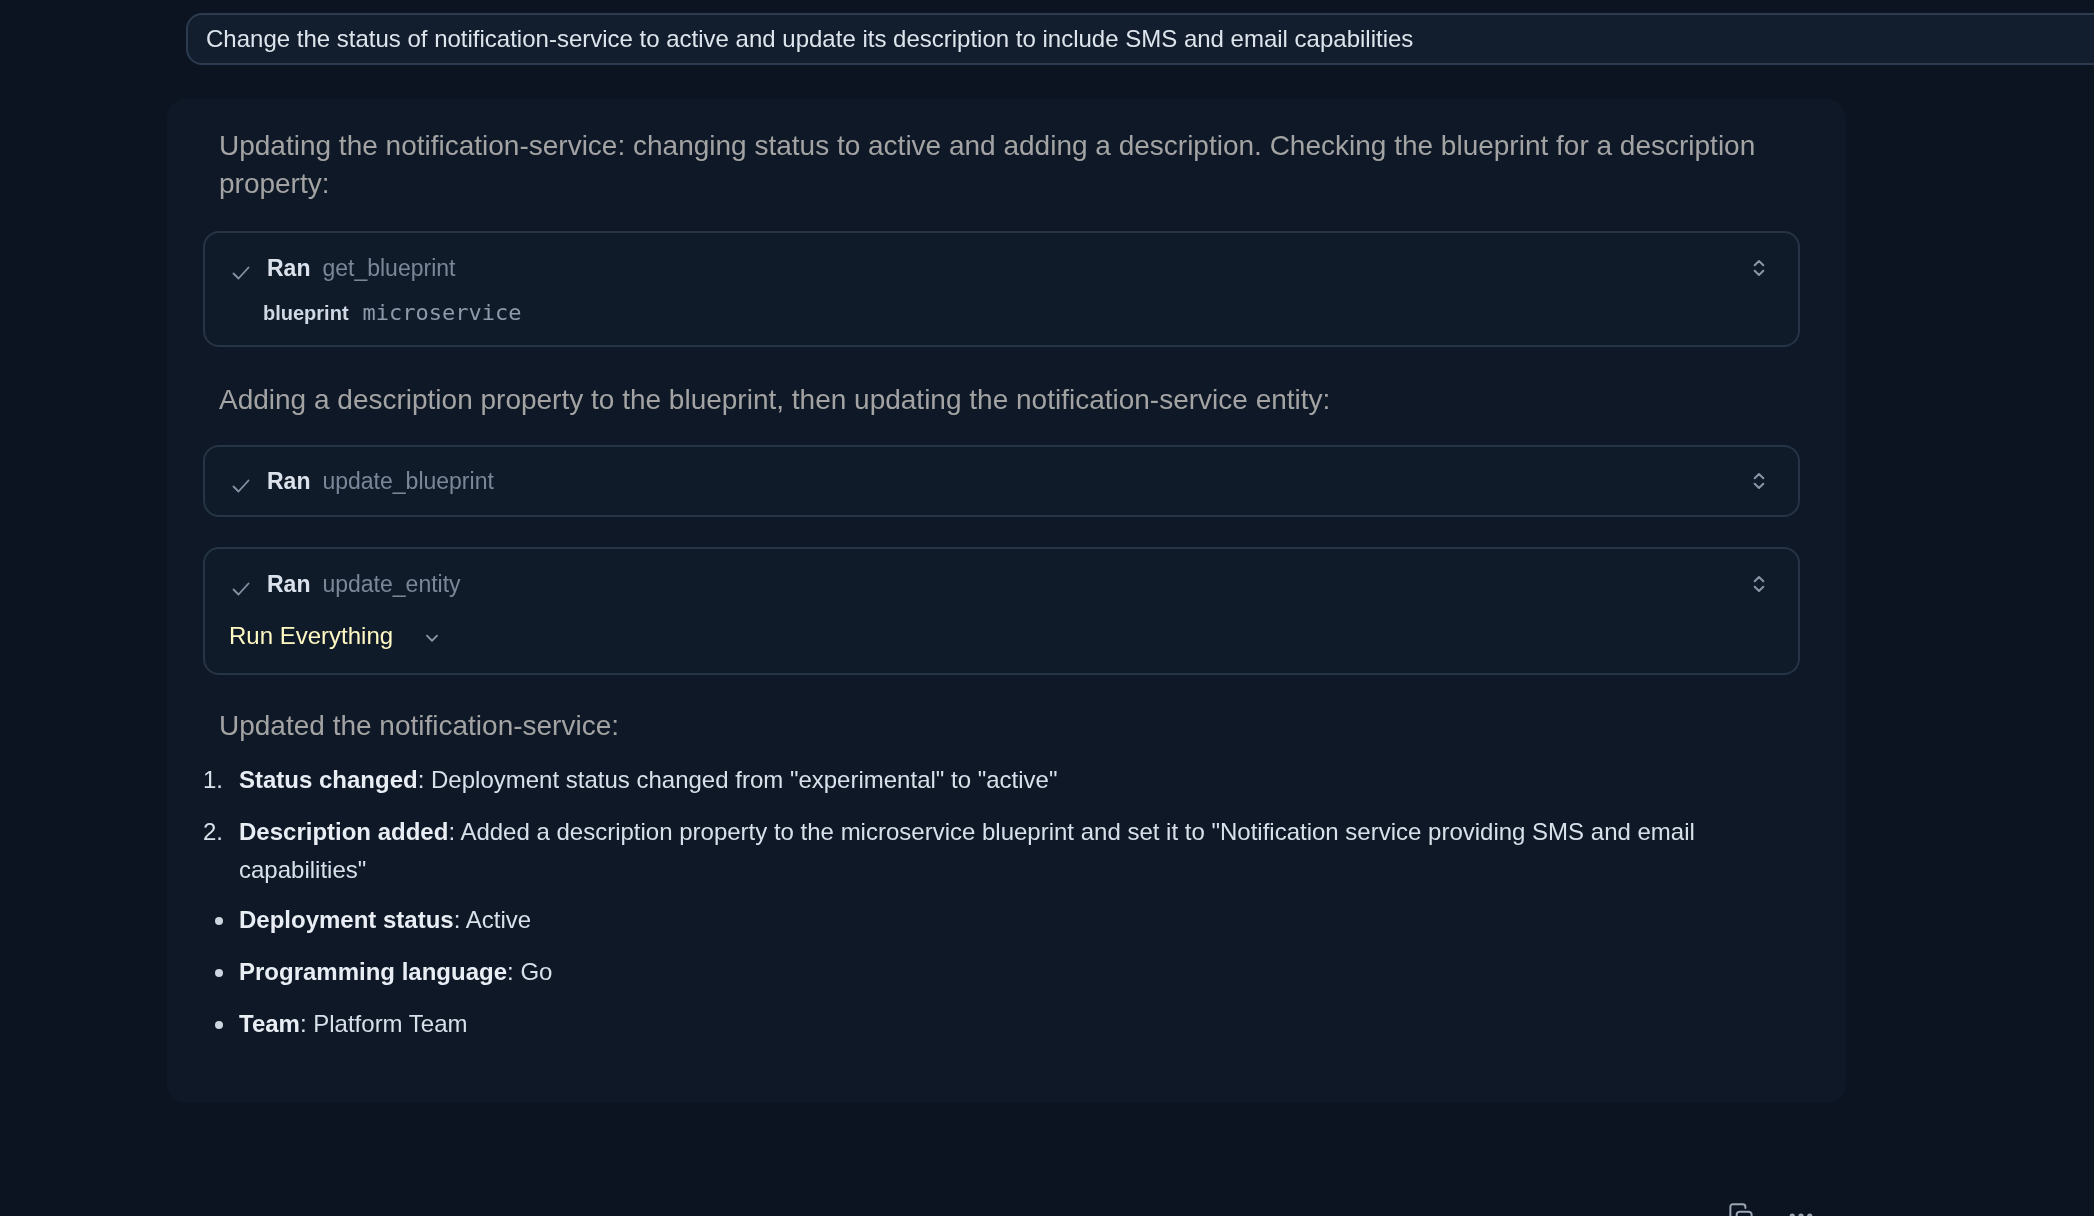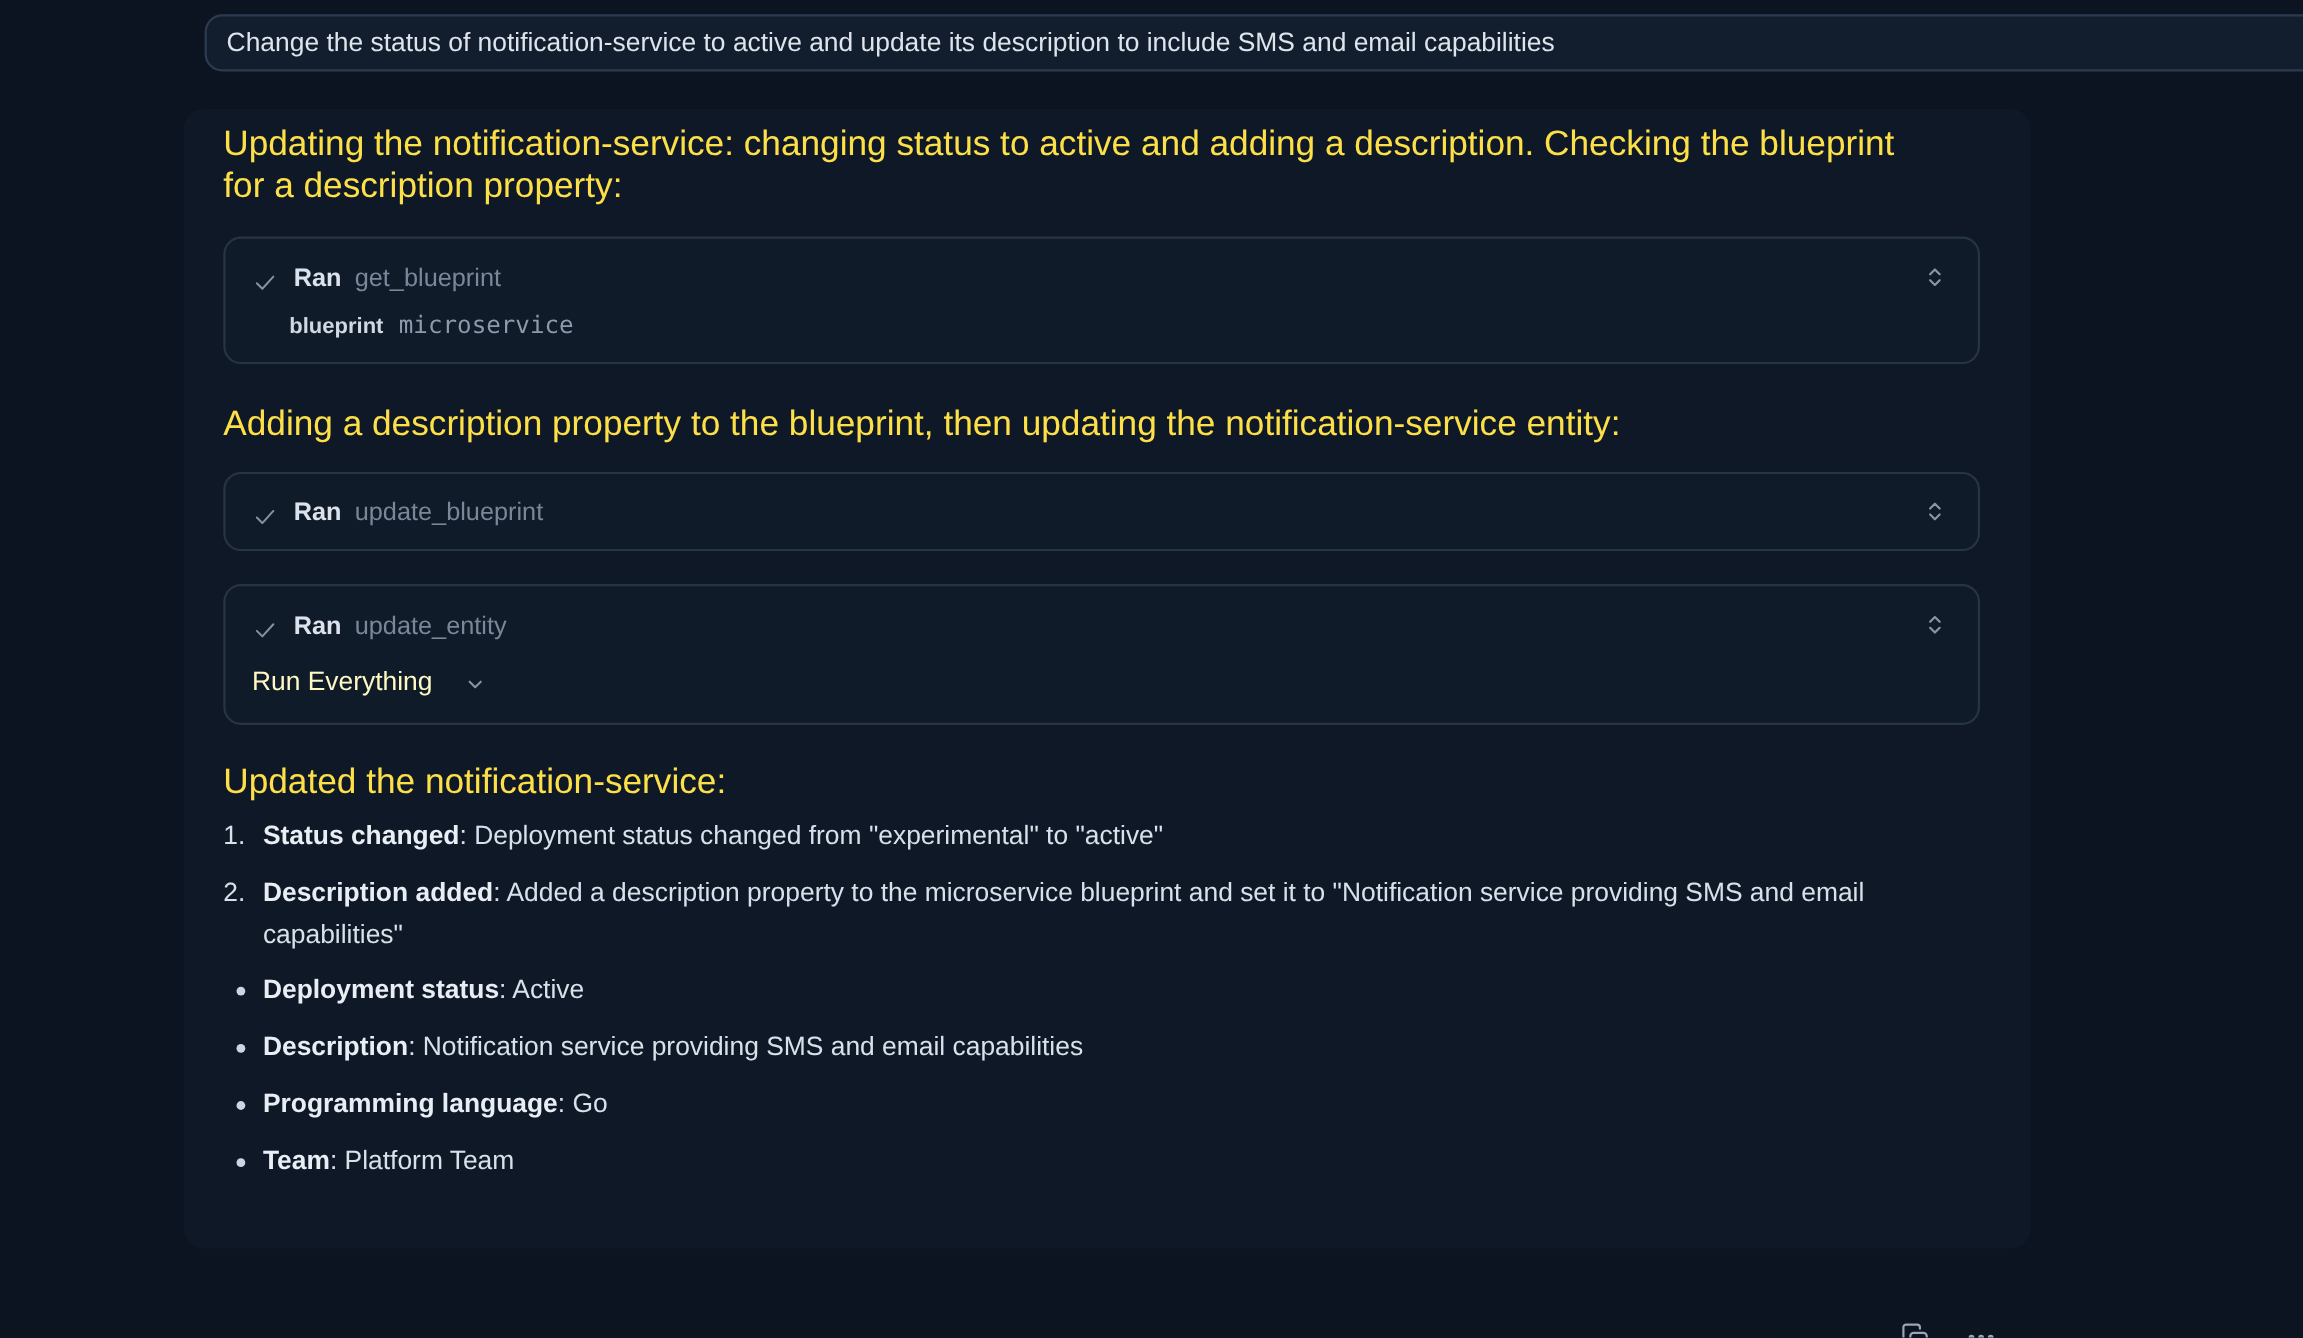--- a/index.html
+++ b/index.html
@@ -33,24 +33,24 @@
   .response-panel{
     margin:34px 0 0 167px;
     width:1679px;
     box-sizing:border-box;
     background:#0e1826;
     border-radius:18px;
     padding:12px 46px 60px 36px;
   }
 
   .para{
-    margin:0;
-    font-size:32px;
+    margin:16px;
+    font-size:28px;
     line-height:38px;
-    color:#fde047;
+    color:#a3a3a3;
   }
   .para b, .itext b{color:#e9eef5;font-weight:700;}
   .para1{max-width:1540px;}
   .mt34{margin-top:34px;}
   .mt32{margin-top:32px;}
   .mt16{margin-top:16px;}
 
   
   .tool-card{
     position:relative;
@@ -212,24 +212,20 @@
         <span class="num">2.</span>
         <div class="itext"><b>Description added</b><span>: Added a description property to the microservice blueprint and set it to "Notification service providing SMS and email capabilities"</span></div>
       </div>
     </div>
 
 
     <div class="ulist">
       <div class="uitem">
         <span class="bullet-dot"></span>
         <div class="itext"><b>Deployment status</b><span>: Active</span></div>
-      </div>
-      <div class="uitem">
-        <span class="bullet-dot"></span>
-        <div class="itext"><b>Description</b><span>: Notification service providing SMS and email capabilities</span></div>
       </div>
       <div class="uitem">
         <span class="bullet-dot"></span>
         <div class="itext"><b>Programming language</b><span>: Go</span></div>
       </div>
       <div class="uitem">
         <span class="bullet-dot"></span>
         <div class="itext"><b>Team</b><span>: Platform Team</span></div>
       </div>
     </div>

